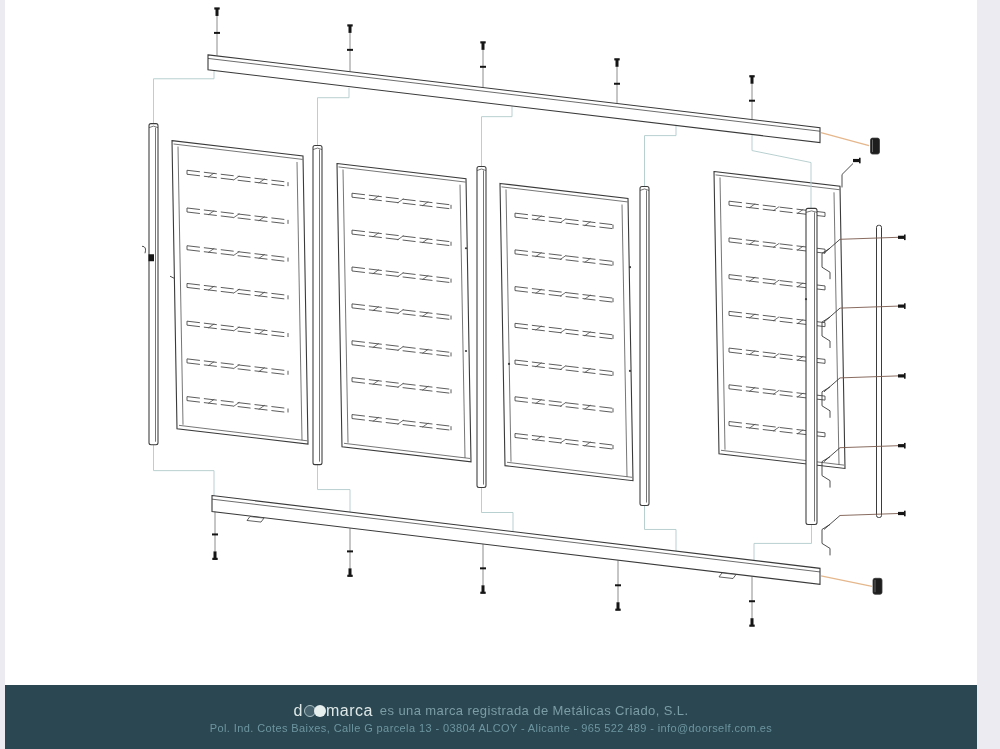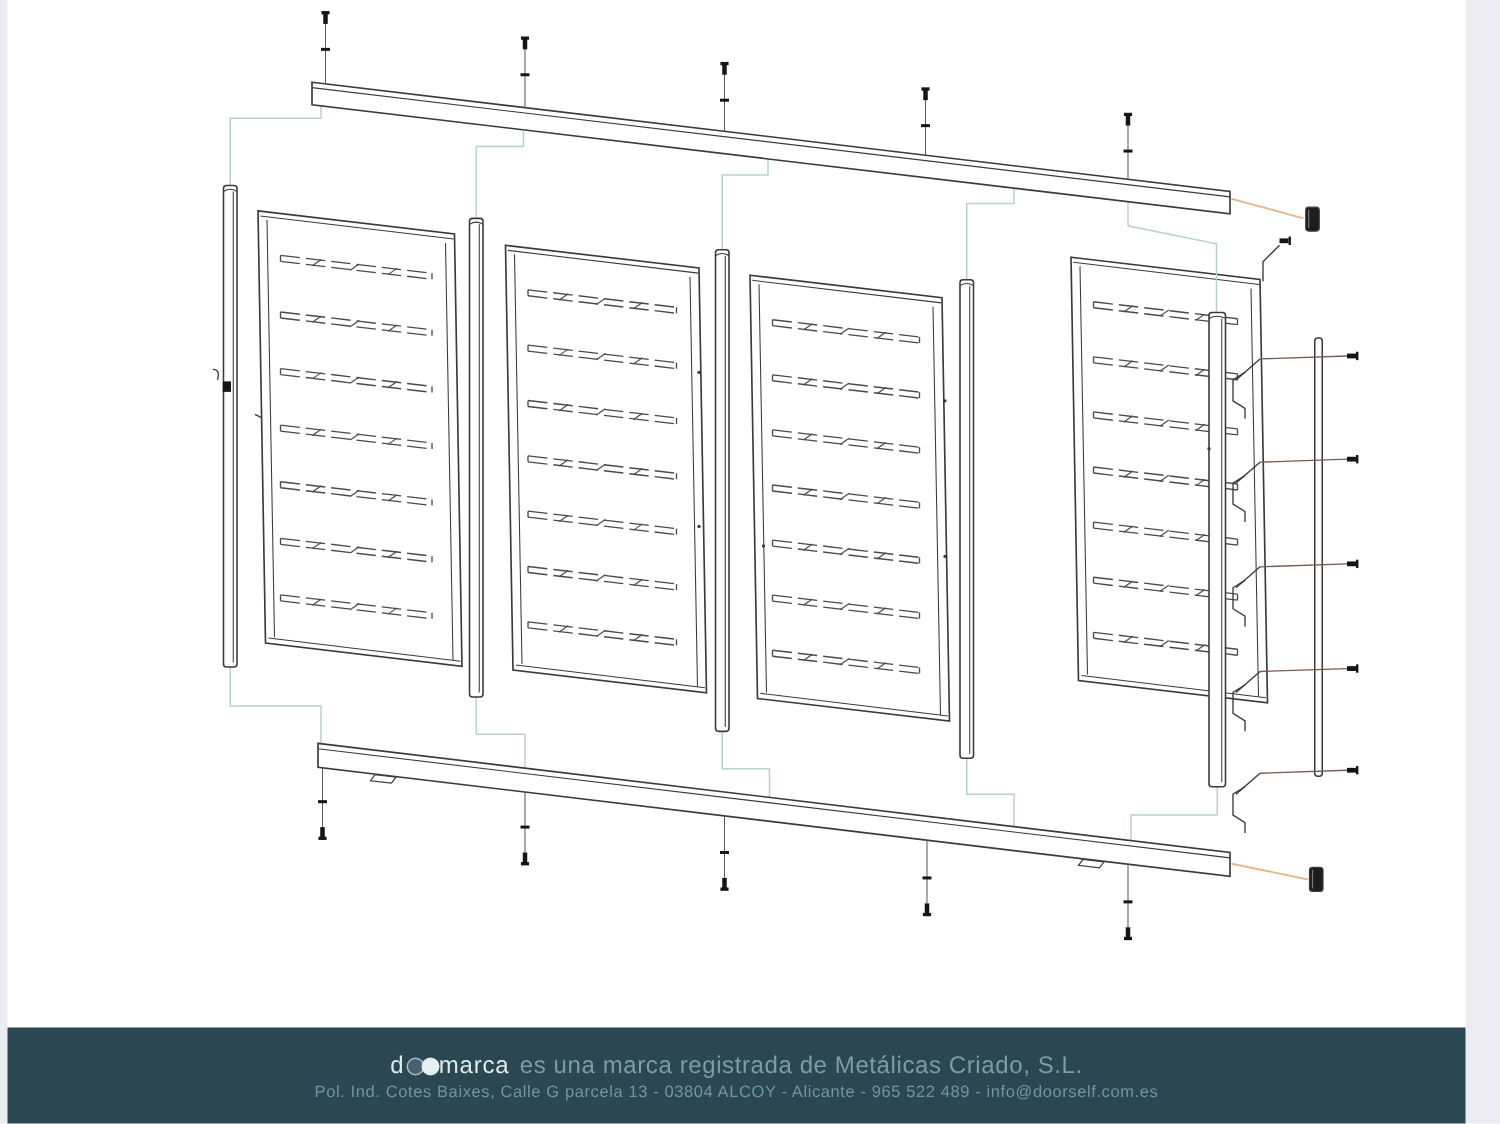--- a/index.html
+++ b/index.html
@@ -16,21 +16,21 @@
   .drawing-area svg{position:absolute;left:0;top:0;width:100%;height:100%;}
   .footer{
     height:62px;flex:0 0 62px;display:flex;flex-direction:column;
     justify-content:center;align-items:center;padding-top:2px;
   }
   .footer-line1{display:flex;align-items:center;justify-content:center;line-height:17px;}
   .logo{display:inline-flex;align-items:center;font-size:16px;letter-spacing:.5px;}
   .logo .dot{width:12px;height:12px;border-radius:50%;display:inline-block;box-sizing:border-box;}
   .logo .dot1{margin-left:1px;}
   .logo .dot2{margin-left:-2px;}
-  .tm{font-size:16px;margin-left:7px;letter-spacing:.4px;}
+  .tm{font-size:13px;margin-left:7px;letter-spacing:.4px;}
   .footer-line2{font-size:11px;margin-top:3px;letter-spacing:.4px;text-align:center;}
 </style>
 </head>
 <body style="background: rgb(236, 235, 241);">
 
 <div class="page" style="background: rgb(255, 255, 255);">
   <div class="drawing-area">
     <svg id="diagram" viewBox="5 0 972 687" preserveAspectRatio="none">
         <g>
           <polygon points="172,141 303,156.458 308,445.45799999999997 177,430" fill="#ffffff" stroke="#3a3a3a" stroke-width="1.1"></polygon>

